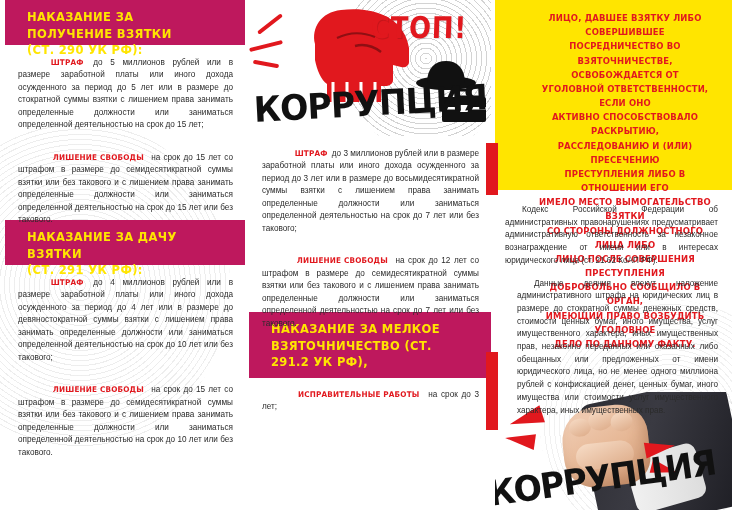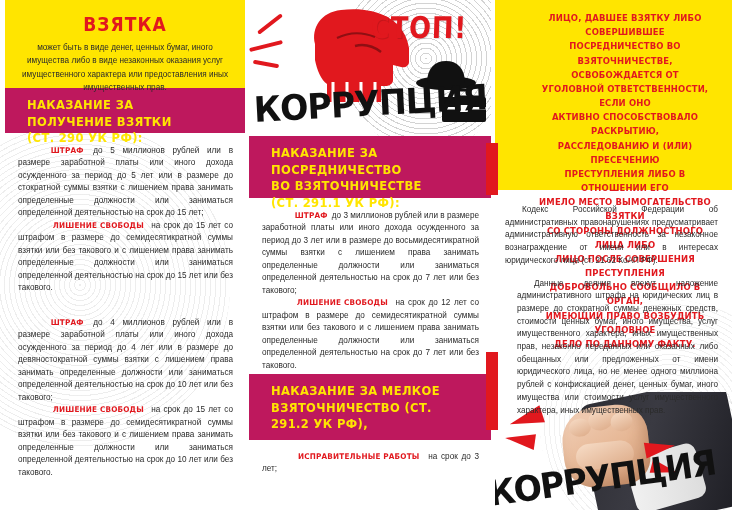--- a/index.html
+++ b/index.html
@@ -78,21 +78,21 @@
   .body-text {
     position: relative;
     padding: 12px 12px 10px 13px;
     font-size: 8.2px;
     line-height: 1.52;
     color: #2b2b2b;
     text-align: justify;
     z-index: 2;
   }
   .body-text p { text-indent: 16px; }
-  .body-text p + p { text-indent: 16px; }
+  .body-text p + p { text-indent: 16px; margin-top: 20px; }
   .kw {
     color: #E1181E;
     font-weight: 700;
     font-family: "DejaVu Sans", sans-serif;
     font-size: 7.8px;
     letter-spacing: .2px;
     transform: scaleX(.93);
     display: inline-block;
   }
 
@@ -258,40 +258,40 @@
 </head>
 <body>
 
 <div id="poster">
 
   <div class="fingerprint fp-left"></div>
   <div class="fingerprint fp-right"></div>
 
   <div class="col col-left">
 
-    <div class="yellow-block vzyatka-box" style="height:88px;">
-      <div class="vzyatka-title">ВЗЯТКА</div>
-      <div class="vzyatka-desc">может быть в виде денег, ценных бумаг, иного имущества либо в виде незаконных оказания услуг имущественного характера или предоставления иных имущественных прав.</div>
-    </div>
 
     <div class="red-header" style="height:45px;">
       <span class="hline">НАКАЗАНИЕ ЗА ПОЛУЧЕНИЕ ВЗЯТКИ</span>
       <span class="hline">(ст. 290 УК РФ):</span>
     </div>
     <div class="body-text" style="height:172px;">
       <p>
         <span class="kw">ШТРАФ</span>
         <span>до 5 миллионов рублей или в размере заработной платы или иного дохода осужденного за период до 5 лет или в размере до стократной суммы взятки с лишением права занимать определенные должности или заниматься определенной деятельностью на срок до 15 лет;</span>
       </p>
       <p>
         <span class="kw">ЛИШЕНИЕ СВОБОДЫ</span>
         <span>на срок до 15 лет со штрафом в размере до семидесятикратной суммы взятки или без такового и с лишением права занимать определенные должности или заниматься определенной деятельностью на срок до 15 лет или без такового.</span>
       </p>
     </div>
 
+    <div class="red-header" style="height:45px;margin-top:3px;">
+      <span class="hline">НАКАЗАНИЕ ЗА ДАЧУ ВЗЯТКИ</span>
+      <span class="hline">(ст. 291 УК РФ):</span>
+    </div>
     <div class="body-text">
       <p>
         <span class="kw">ШТРАФ</span>
         <span>до 4 миллионов рублей или в размере заработной платы или иного дохода осужденного за период до 4 лет или в размере до девяностократной суммы взятки с лишением права занимать определенные должности или заниматься определенной деятельностью на срок до 10 лет или без такового;</span>
       </p>
       <p>
         <span class="kw">ЛИШЕНИЕ СВОБОДЫ</span>
         <span>на срок до 15 лет со штрафом в размере до семидесятикратной суммы взятки или без такового и с лишением права занимать определенные должности или заниматься определенной деятельностью на срок до 10 лет или без такового.</span>
       </p>
     </div>
@@ -326,25 +326,20 @@
       <svg class="case" width="46" height="36" viewBox="0 0 46 36" style="right:4px;top:88px;">
         <rect x="17" y="2" width="12" height="7" fill="none" stroke="#111" stroke-width="3"></rect>
         <rect x="1" y="9" width="44" height="25" rx="2" fill="#111"></rect>
         <rect x="1" y="19" width="44" height="2.5" fill="#ffffff"></rect>
         <rect x="19" y="17" width="8" height="7" rx="1" fill="#ffffff"></rect>
       </svg>
 
       <div class="korr-word">КОРРУПЦИЯ</div>
     </div>
 
-    <div class="red-header" style="height:62px;">
-      <span class="hline">НАКАЗАНИЕ ЗА ПОСРЕДНИЧЕСТВО</span>
-      <span class="hline">ВО ВЗЯТОЧНИЧЕСТВЕ</span>
-      <span class="hline">(ст. 291.1 УК РФ):</span>
-    </div>
     <div class="body-text" style="height:172px;">
       <p>
         <span class="kw">ШТРАФ</span>
         <span>до 3 миллионов рублей или в размере заработной платы или иного дохода осужденного за период до 3 лет или в размере до восьмидесятикратной суммы взятки с лишением права занимать определенные должности или заниматься определенной деятельностью на срок до 7 лет или без такового;</span>
       </p>
       <p>
         <span class="kw">ЛИШЕНИЕ СВОБОДЫ</span>
         <span>на срок до 12 лет со штрафом в размере до семидесятикратной суммы взятки или без такового и с лишением права занимать определенные должности или заниматься определенной деятельностью на срок до 7 лет или без такового.</span>
       </p>
     </div>

